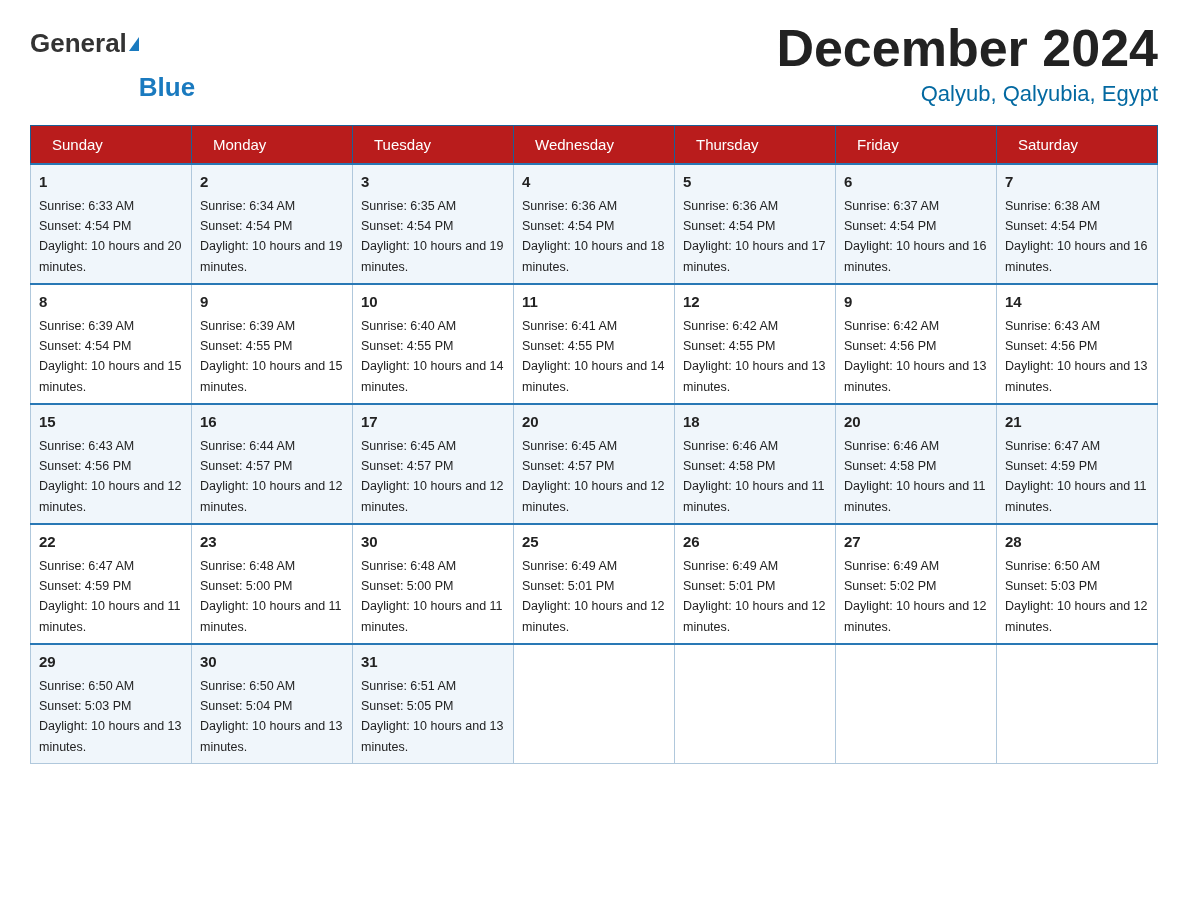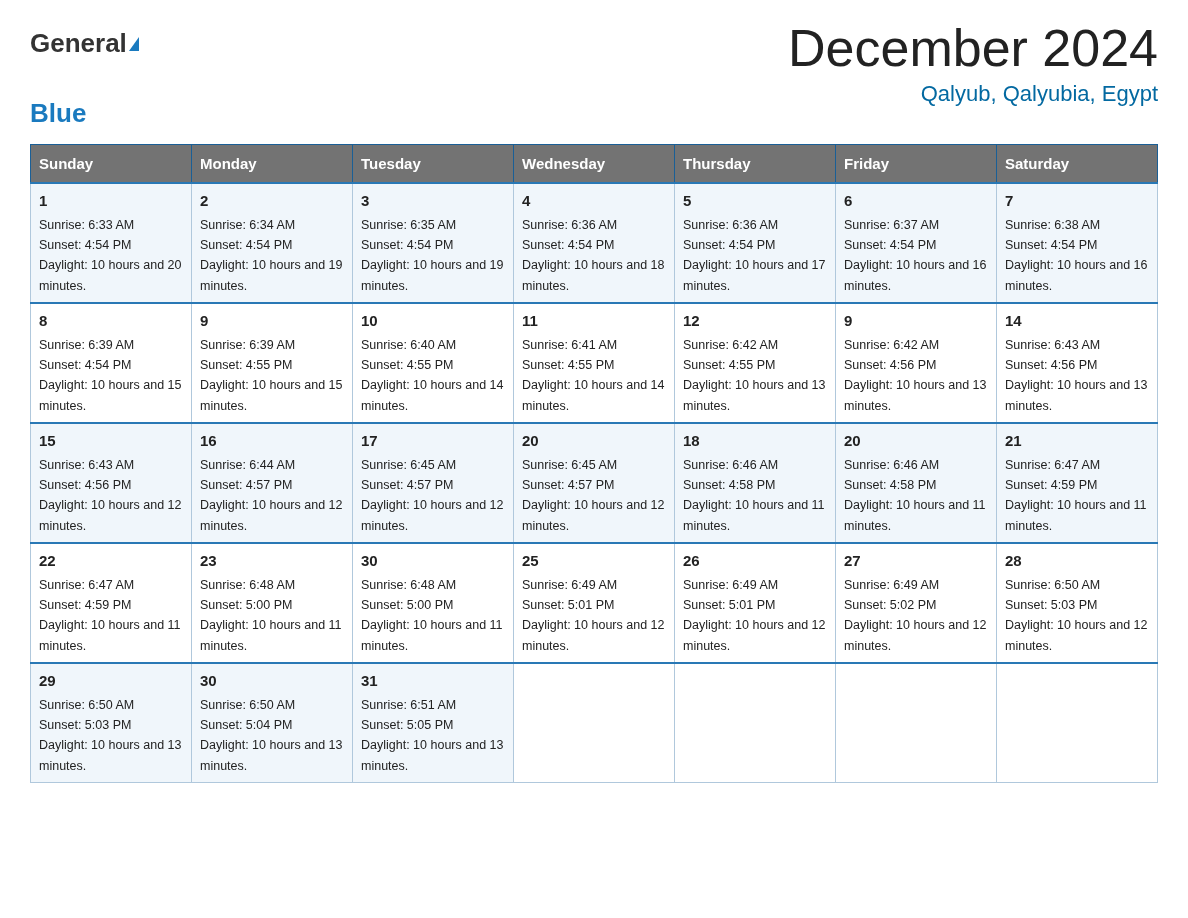--- a/index.html
+++ b/index.html
@@ -11,21 +11,21 @@
       min-height: 918px;
     }
     .header-area {
       display: flex;
       justify-content: space-between;
       align-items: flex-start;
       margin-bottom: 18px;
     }
     .logo {
       display: flex;
-      flex-direction: column;
+      flex-direction: row;
       align-items: flex-start;
       padding-top: 10px;
     }
     .logo-general {
       font-size: 26px;
       font-weight: bold;
       color: #333;
       line-height: 1;
     }
     .logo-blue {
@@ -44,40 +44,40 @@
       margin-left: 2px;
       vertical-align: middle;
       position: relative;
       top: -4px;
     }
     .title-area {
       text-align: right;
     }
     .month-title {
       font-size: 52px;
-      font-weight: normal;
+      font-weight: bold;
       color: #222;
       line-height: 1.1;
     }
     .location-title {
       font-size: 22px;
       color: #0369a1;
       margin-top: 4px;
     }
     table {
       width: 100%;
       border-collapse: collapse;
       table-layout: fixed;
     }
     thead tr th {
-      background-color: #737373;
+      background-color: #b91c1c;
       color: #ffffff;
       font-size: 15px;
-      font-weight: bold;
-      padding: 10px 8px;
+      font-weight: normal;
+      padding: 10px 21px;
       text-align: left;
       border: 1px solid #1a5f96;
     }
     tbody tr td {
       vertical-align: top;
       border: 1px solid #b0c8dc;
       padding: 6px 8px;
       font-size: 13px;
       color: #222;
       line-height: 1.5;

